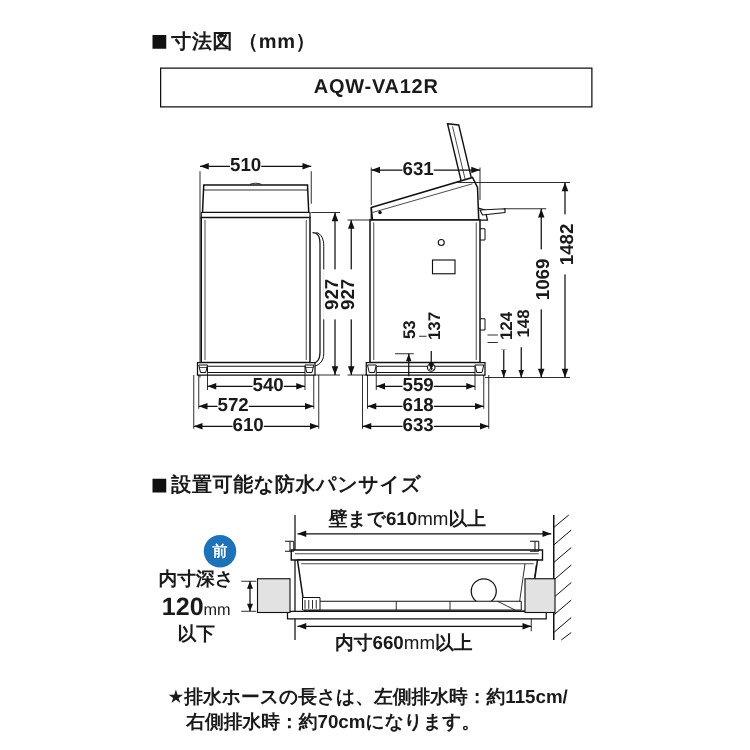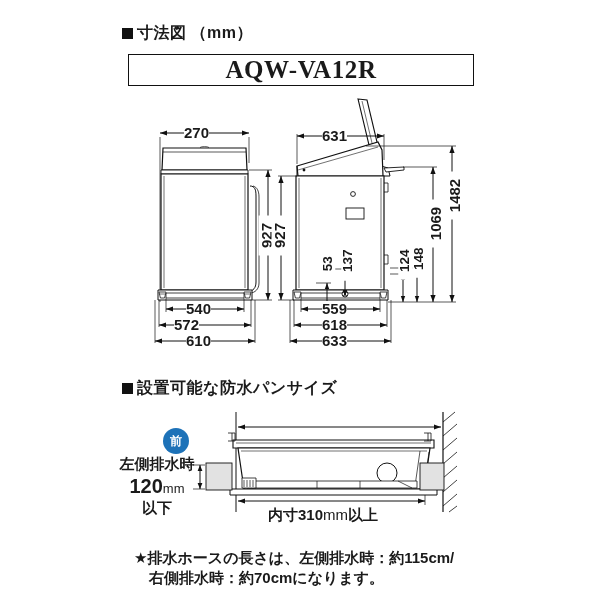--- a/index.html
+++ b/index.html
@@ -35,21 +35,21 @@
   .sec-head .unit{font-weight:700;}
 
   
   .model-box{
     position:absolute;
     border:1.5px solid #111;
     background:#fff;
     display:flex;align-items:center;justify-content:center;
   }
   .model-box .txt{
-    font-size:25px;font-weight:700;letter-spacing:.6px;font-family:Liberation Serif, serif;
+    font-size:16px;font-weight:700;letter-spacing:.6px;
   }
 
   
   .dim{
     position:absolute;
     font-size:15px;
     font-weight:700;
     white-space:nowrap;
     letter-spacing:0px;
     background:#fff;
@@ -167,23 +167,23 @@
       <line x1="159" y1="325" x2="251" y2="325" stroke-width="1"></line>
       <path d="M159,325 l7,-2.6 l0,5.2 z" fill="#111" stroke="none"></path>
       <path d="M251,325 l-7,-2.6 l0,5.2 z" fill="#111" stroke="none"></path>
 
       <line x1="155" y1="341" x2="255" y2="341" stroke-width="1"></line>
       <path d="M155,341 l7,-2.6 l0,5.2 z" fill="#111" stroke="none"></path>
       <path d="M255,341 l-7,-2.6 l0,5.2 z" fill="#111" stroke="none"></path>
     </g>
   </svg>
 
-  <div class="dim" style="left:184px;top:125px;">270</div>
+  <div class="dim" style="left:184px;top:125px;">510</div>
   <div class="dim vert" style="left:246px;top:228px;width:40px;text-align:center;">927</div>
-  <div class="dim" style="left:186px;top:301px;">540</div>
+  <div class="dim" style="left:202px;top:301px;">540</div>
   <div class="dim" style="left:174px;top:317px;">572</div>
   <div class="dim" style="left:186px;top:333px;">610</div>
 
   <svg class="abs" style="left:0px;top:0px;" width="600" height="600">
     <g stroke="#111" fill="none" stroke-width="1" shape-rendering="geometricPrecision">
 
       <path d="M358,99 L367,100 L382,163 L374,166 Z" fill="#fff" stroke="#111" stroke-width="1.1"></path>
       <line x1="362" y1="101" x2="377" y2="164" stroke-width="0.6"></line>
 
       <path d="M374,164 L388,168 L390,176 L378,176 Z" fill="#fff" stroke="#111" stroke-width="1"></path>
@@ -358,28 +358,31 @@
       <path d="M200,465 l-2.4,6 l4.8,0 z" fill="#111" stroke="none"></path>
       <path d="M200,489 l-2.4,-6 l4.8,0 z" fill="#111" stroke="none"></path>
       <line x1="193" y1="465" x2="205" y2="465" stroke-width="0.7"></line>
       <line x1="193" y1="489" x2="205" y2="489" stroke-width="0.7"></line>
     </g>
   </svg>
 
   <div class="badge-front" style="left:163px;top:428px;">前</div>
 
   <div class="left-label" style="left:118px;top:455px;width:78px;">
-    <span>左側排水時</span><br>
+    <span>内寸深さ</span><br>
     <span class="big">120</span><span class="mmu">mm</span><br>
     <span>以下</span>
   </div>
 
+  <div class="pan-txt" style="left:263px;top:407px;">
+    <span>壁まで</span><span class="num">610</span><span class="mm">mm</span><span>以上</span>
+  </div>
 
   <div class="pan-txt" style="left:268px;top:506px;">
-    <span>内寸</span><span class="num">310</span><span class="mm">mm</span><span>以上</span>
+    <span>内寸</span><span class="num">660</span><span class="mm">mm</span><span>以上</span>
   </div>
 
   <div class="note" style="left:134px;top:548px;">
     <span>★排水ホースの長さは、左側排水時：約115cm/</span>
     <span class="l2">右側排水時：約70cmになります。</span>
   </div>
 
 </div>
 
 </body></html>

